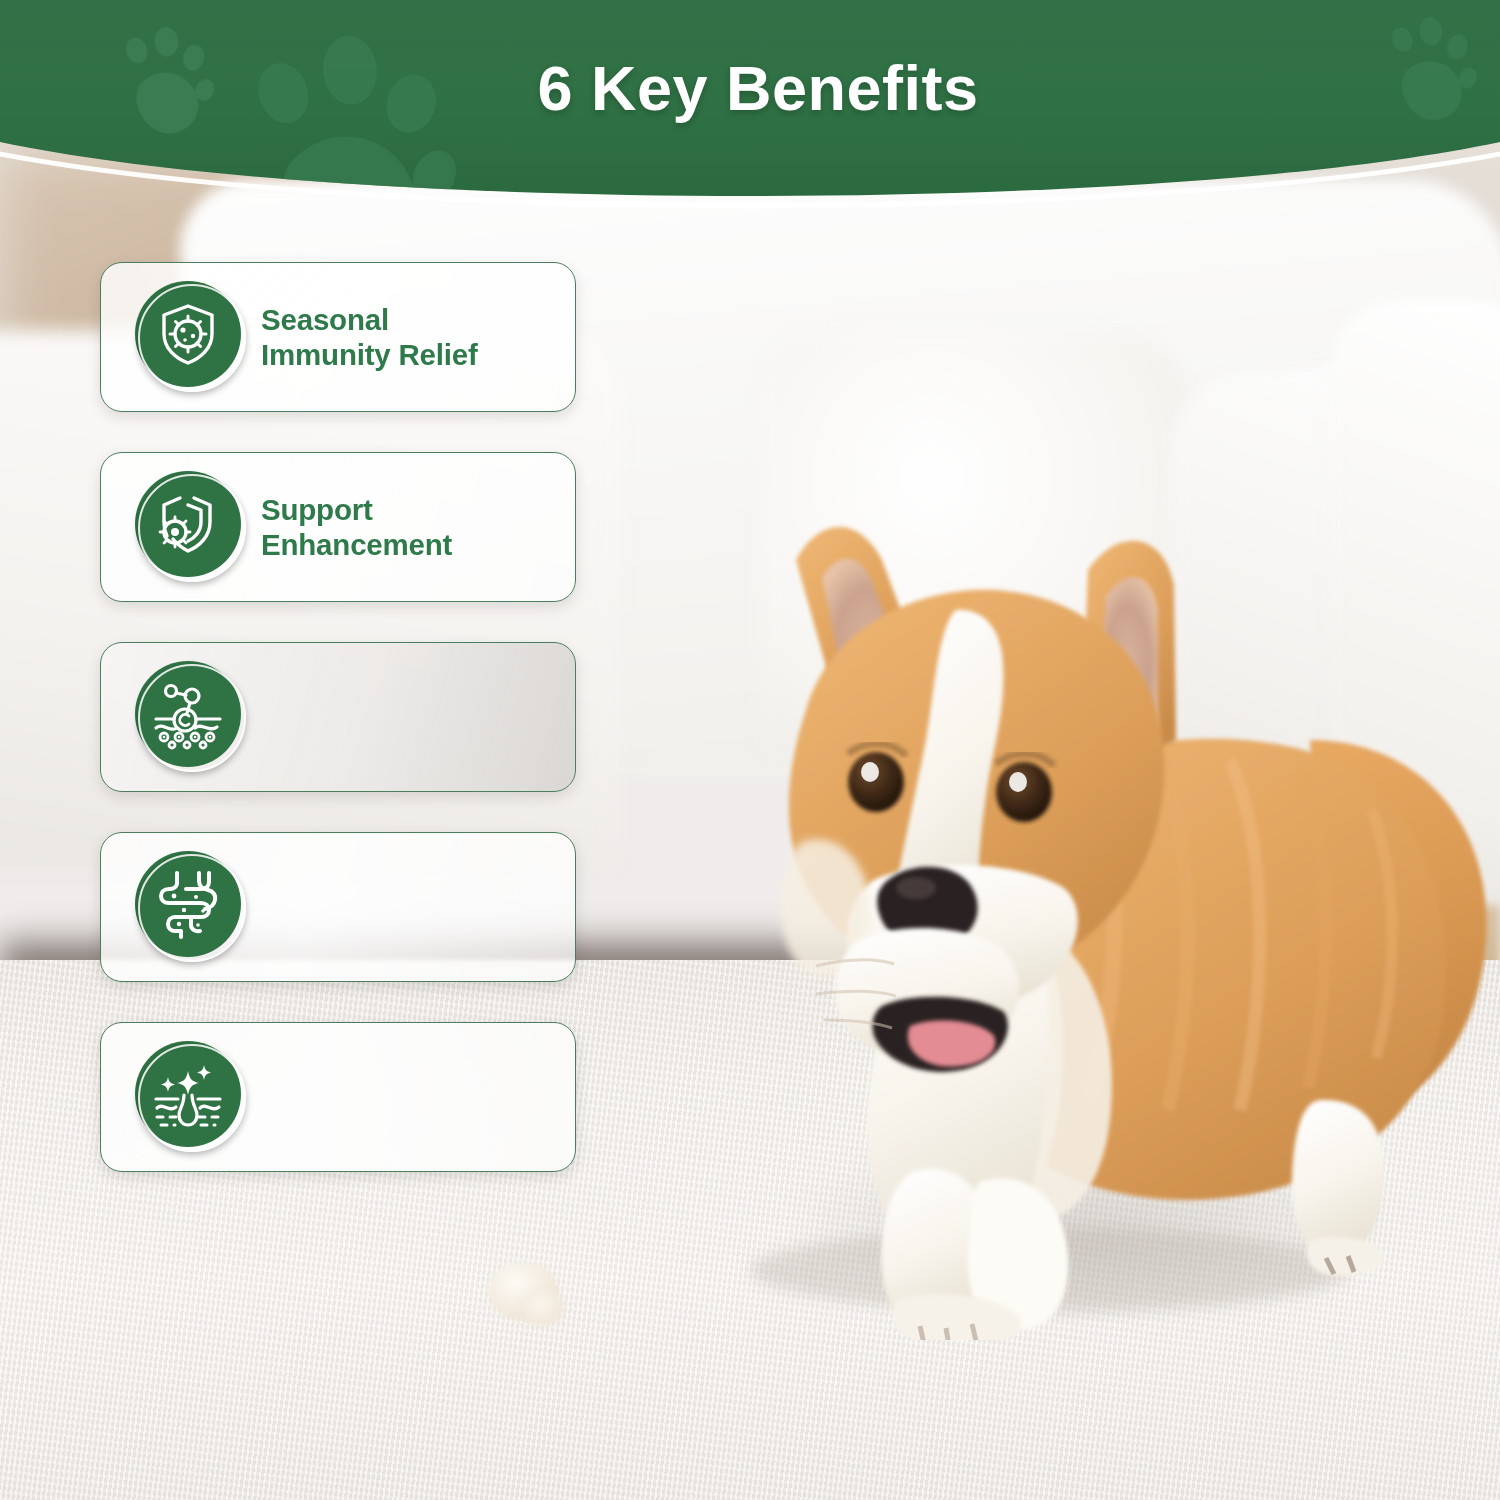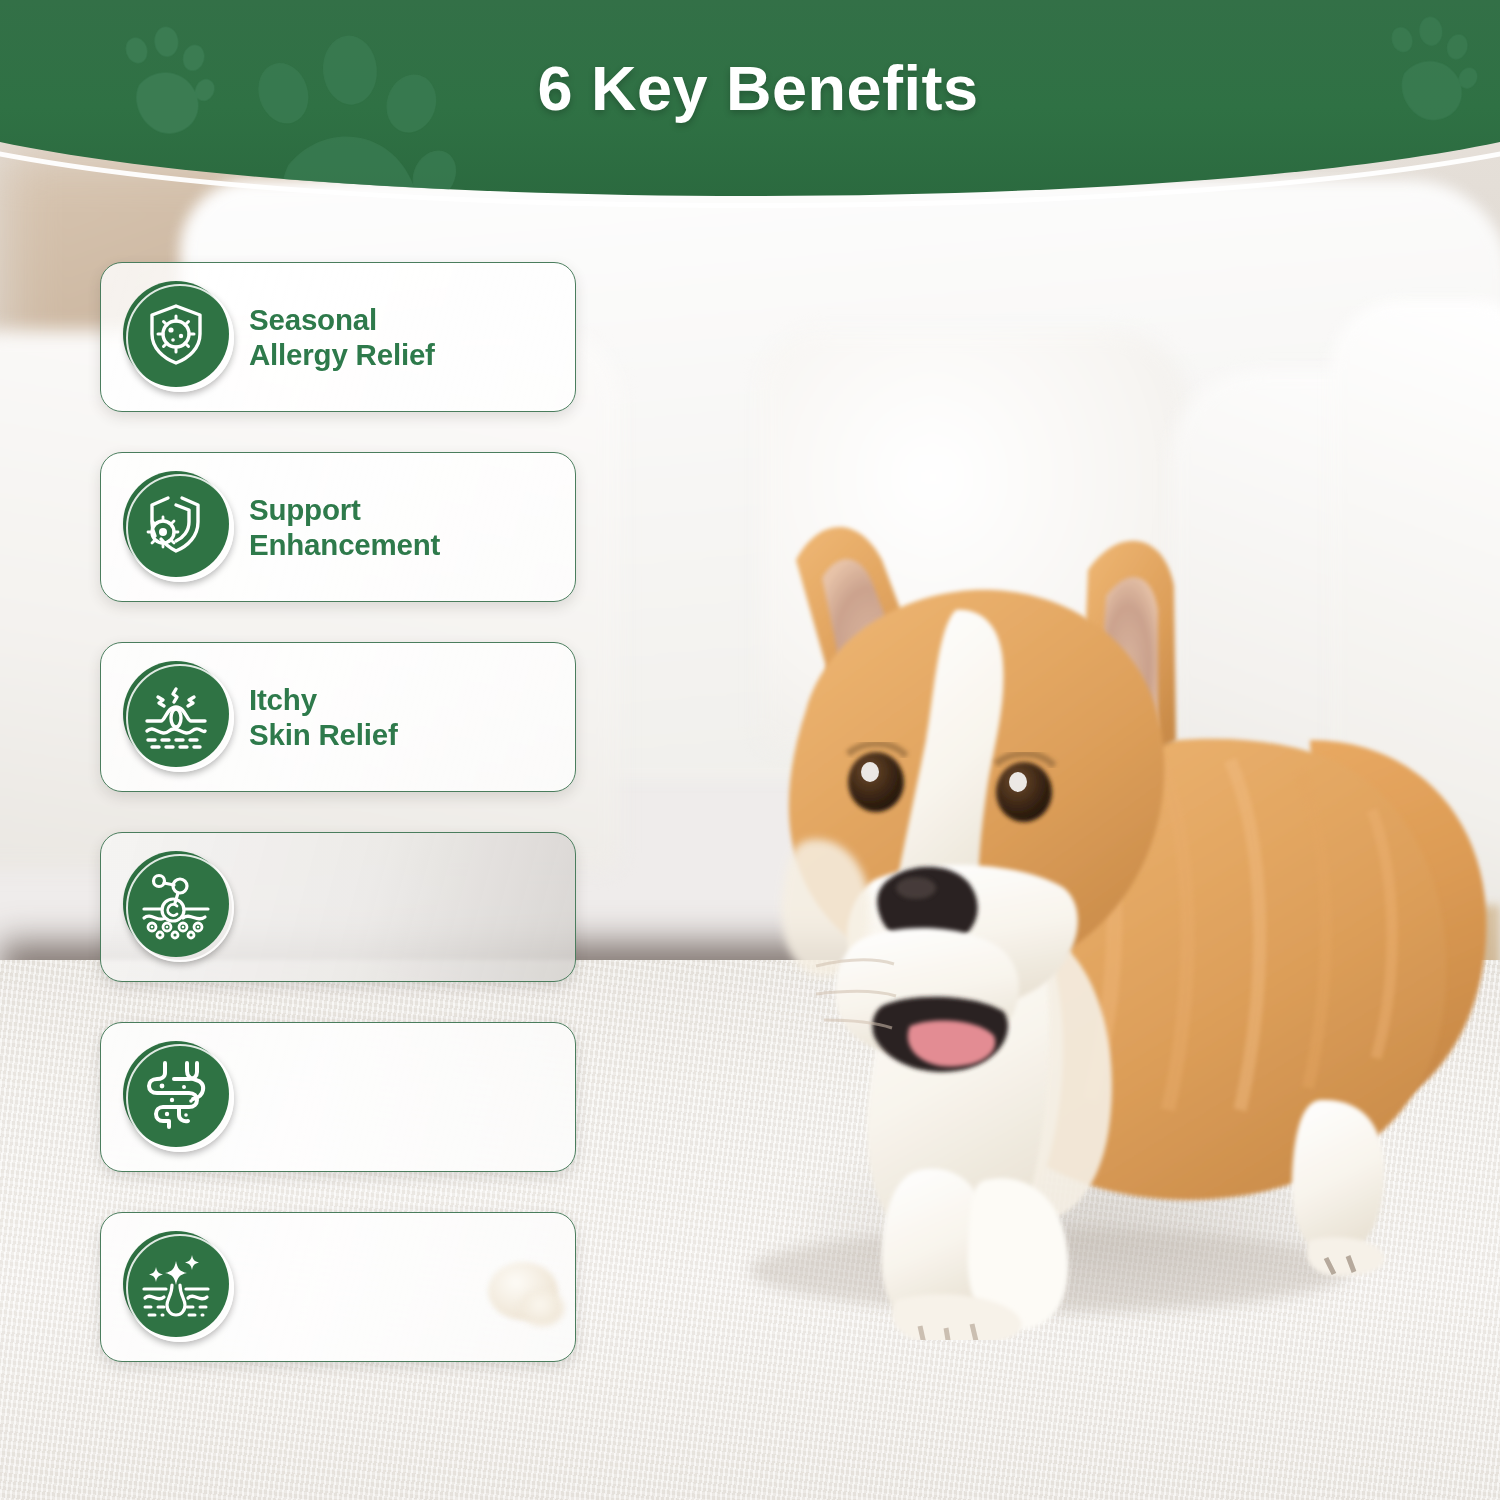--- a/index.html
+++ b/index.html
@@ -116,21 +116,21 @@
   }
   .card {
     position:relative;
     width:476px; height:150px;
     margin-bottom:40px;
     border-radius:22px;
     border:1.6px solid #4a7d5d;
     background:linear-gradient(105deg, rgba(255,255,255,.80) 0%, rgba(255,255,255,.88) 45%, rgba(255,255,255,.70) 100%);
     box-shadow:0 5px 14px rgba(60,50,45,.14);
     display:flex; align-items:center;
-    padding-left:22px;
+    padding-left:34px;
     backdrop-filter:blur(2px);
   }
   .card.dim {
     background:linear-gradient(105deg, rgba(246,245,244,.88) 0%, rgba(236,234,232,.92) 55%, rgba(214,211,208,.88) 100%);
   }
   .icon-wrap {
     position:relative;
     width:112px; height:112px;
     flex:0 0 112px;
     margin-right:14px;
@@ -370,21 +370,21 @@
             </g>
             <circle cx="31" cy="32" r="2.6" fill="#ffffff" stroke="none"></circle>
             <circle cx="41" cy="38" r="2.2" fill="#ffffff" stroke="none"></circle>
             <circle cx="33" cy="42" r="1.8" fill="#ffffff" stroke="none"></circle>
           </svg>
         </div>
         <div class="icon-ring"></div>
       </div>
       <div class="card-label">
         <span>Seasonal</span>
-        <span>Allergy Relief</span>
+        <span>Immunity Relief</span>
       </div>
     </div>
 
     <div class="card">
       <div class="icon-wrap">
         <div class="icon-circle">
           <svg width="72" height="72" viewBox="0 0 72 72" fill="none" stroke="#ffffff" stroke-width="3.4" stroke-linecap="round" stroke-linejoin="round">
             <path d="M28 10 L12 17 V35 C12 40 13 44 15 48"></path>
             <path d="M42 10 L58 17 V34 C58 48 48 58 36 63 C30 60 25 56 21 51"></path>
             <path d="M36 17 L49 22 V34 C49 43 43 50 36 53"></path>
@@ -403,47 +403,20 @@
           </svg>
         </div>
         <div class="icon-ring"></div>
       </div>
       <div class="card-label">
         <span>Support</span>
         <span>Enhancement</span>
       </div>
     </div>
 
-    <div class="card">
-      <div class="icon-wrap">
-        <div class="icon-circle">
-          <svg width="74" height="74" viewBox="0 0 74 74" fill="none" stroke="#ffffff" stroke-width="3.4" stroke-linecap="round" stroke-linejoin="round">
-
-            <path d="M19 20 l5 3 -4 3 5 3"></path>
-            <path d="M37 12 l-3 5 4 3 -3 5"></path>
-            <path d="M55 20 l-5 3 4 3 -5 3"></path>
-
-            <path d="M8 44 h14 C 26 44 28 30 37 30 C 46 30 48 44 52 44 h14"></path>
-            <ellipse cx="37" cy="41" rx="5" ry="9"></ellipse>
-
-            <path d="M8 54 C 15 47 22 61 30 54 C 38 47 45 61 53 54 C 60 48 64 57 66 54"></path>
-
-            <g stroke-dasharray="7 7">
-              <path d="M9 63 h56"></path>
-              <path d="M13 70 h48"></path>
-            </g>
-          </svg>
-        </div>
-        <div class="icon-ring"></div>
-      </div>
-      <div class="card-label">
-        <span>Itchy</span>
-        <span>Skin Relief</span>
-      </div>
-    </div>
 
     <div class="card dim">
       <div class="icon-wrap">
         <div class="icon-circle">
           <svg width="74" height="74" viewBox="0 0 74 74" fill="none" stroke="#ffffff" stroke-width="3.2" stroke-linecap="round" stroke-linejoin="round">
 
             <circle cx="20" cy="14" r="5.5"></circle>
             <circle cx="41" cy="19" r="7"></circle>
             <path d="M25 16 L35 18"></path>
             <path d="M39 26 L36 36"></path>

